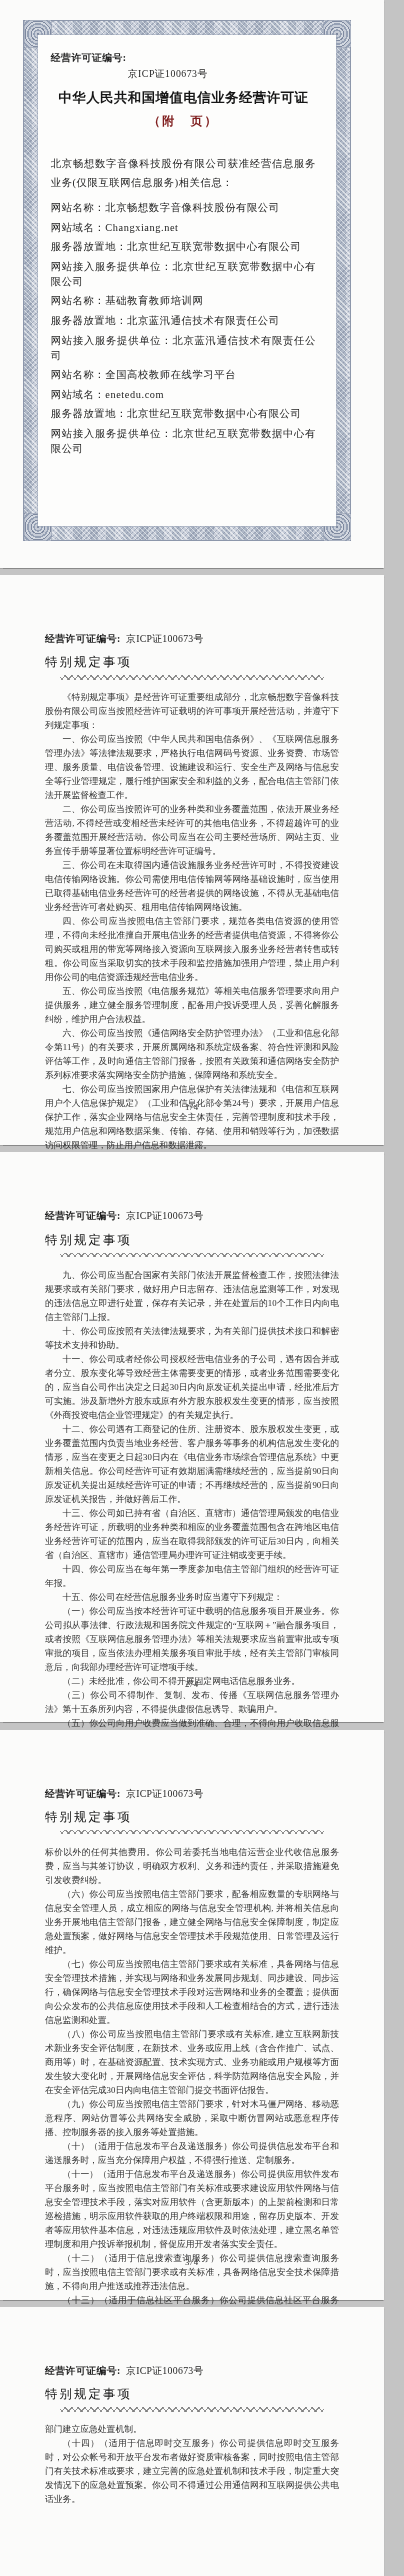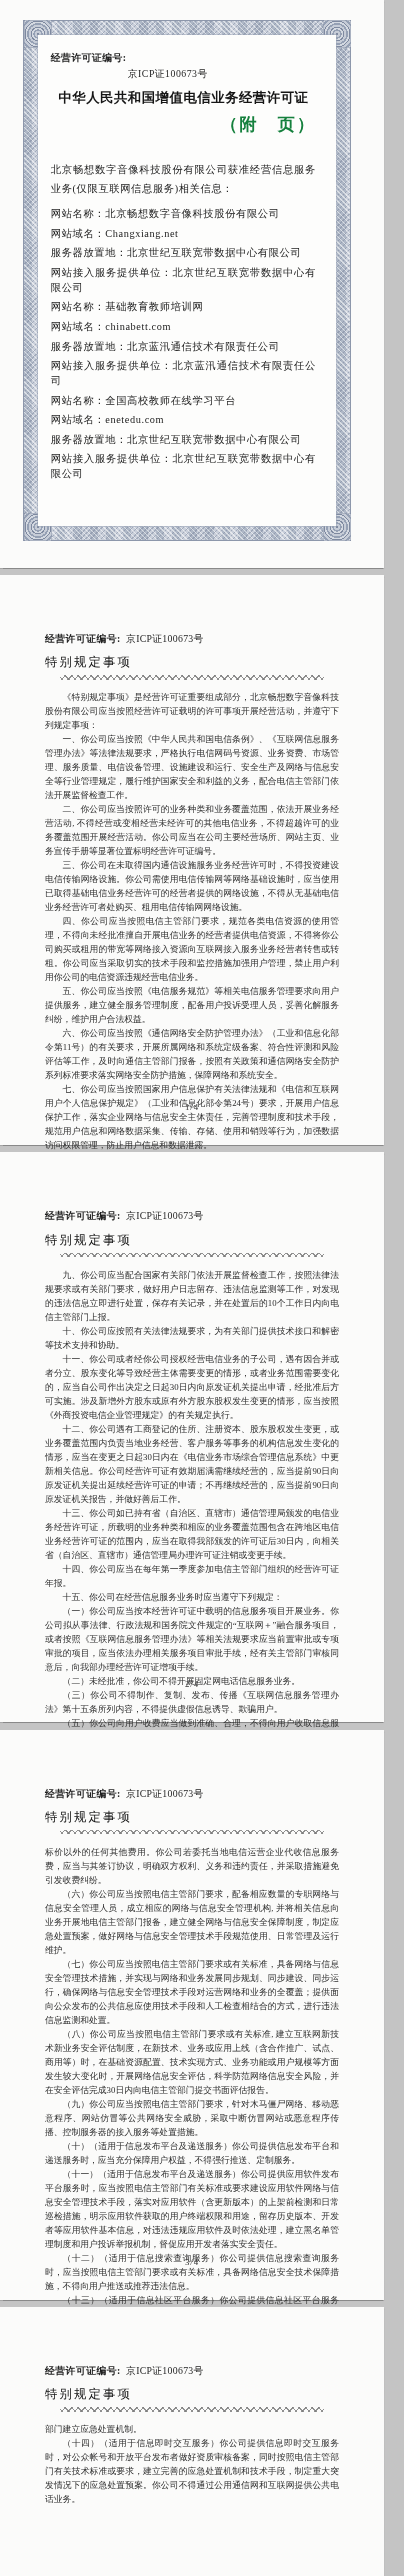--- a/index.html
+++ b/index.html
@@ -47,21 +47,21 @@
     padding:17.5px 19.6px 0 12.4px;
     box-sizing:border-box;
   }
   .cert-lic-label{font-size:9.8px;font-weight:600;color:#1f1f1f;letter-spacing:0.5px;}
   .cert-lic-number{font-size:9.8px;color:#1f1f1f;margin:2.1px 0 0 77px;letter-spacing:0.5px;}
   .cert-title{
     text-align:center;font-size:13.4px;font-weight:700;color:#161616;
     margin:8.2px 0 0;letter-spacing:0.5px;
   }
   .cert-subtitle{
-    text-align:right;font-size:17px;font-weight:700;color:#15803d;
+    text-align:center;font-size:12px;font-weight:700;color:#7f1d1d;
     margin:6.2px 0 0;letter-spacing:2.1px;
   }
   .cert-intro{
     font-size:10.3px;line-height:19px;letter-spacing:0.6px;color:#222;
     margin:24px 0 0; max-width:289px; text-align:justify;
   }
   .entries{margin-top:8px;max-width:289px;}
   .entry{font-size:10.3px;line-height:15px;letter-spacing:0.6px;color:#222;margin-bottom:4.6px;text-align:justify;}
   
   .rules-page{height:570px;padding:58px 45px 0;}
@@ -111,21 +111,20 @@
             <div class="entry"><span>网站名称：</span><span>北京畅想数字音像科技股份有限公司</span></div>
 
             <div class="entry"><span>网站域名：</span><span>Changxiang.net</span></div>
 
             <div class="entry"><span>服务器放置地：</span><span>北京世纪互联宽带数据中心有限公司</span></div>
 
             <div class="entry"><span>网站接入服务提供单位：</span><span>北京世纪互联宽带数据中心有限公司</span></div>
 
             <div class="entry"><span>网站名称：</span><span>基础教育教师培训网</span></div>
 
-            <div class="entry"><span>网站域名：</span><span>chinabett.com</span></div>
 
             <div class="entry"><span>服务器放置地：</span><span>北京蓝汛通信技术有限责任公司</span></div>
 
             <div class="entry"><span>网站接入服务提供单位：</span><span>北京蓝汛通信技术有限责任公司</span></div>
 
             <div class="entry"><span>网站名称：</span><span>全国高校教师在线学习平台</span></div>
 
             <div class="entry"><span>网站域名：</span><span>enetedu.com</span></div>
 
             <div class="entry"><span>服务器放置地：</span><span>北京世纪互联宽带数据中心有限公司</span></div>

